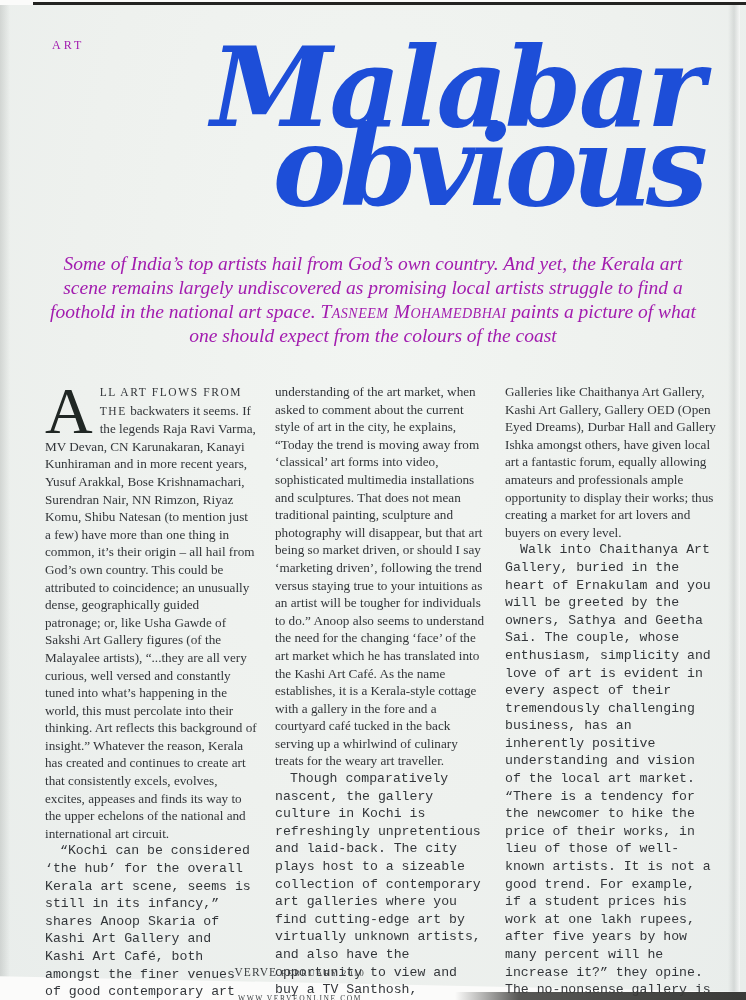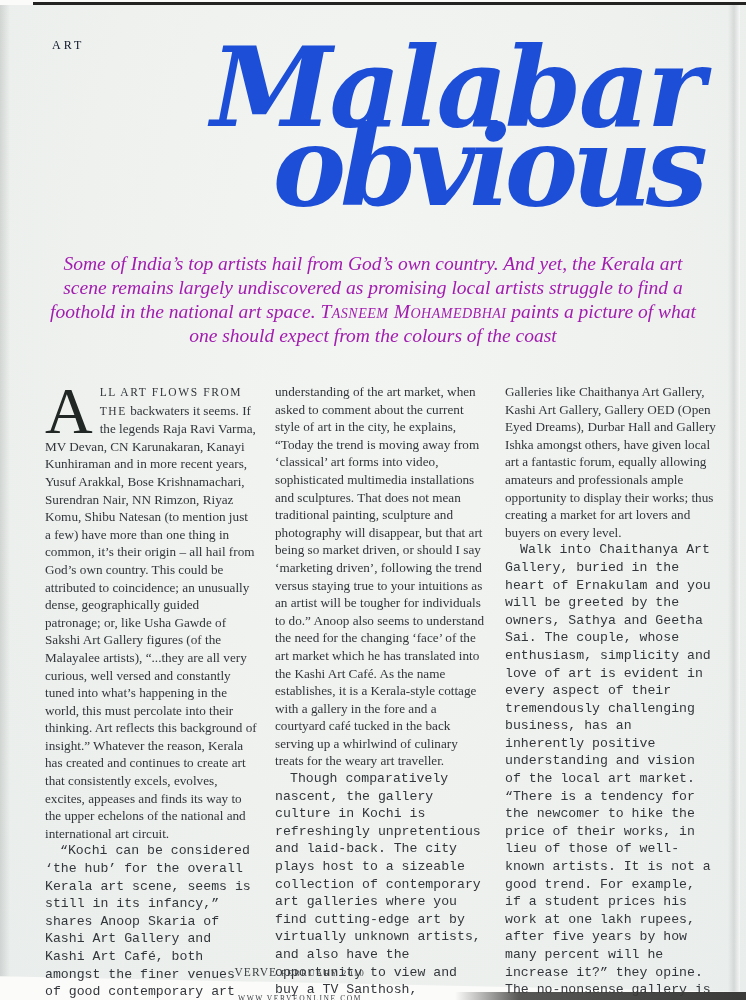--- a/index.html
+++ b/index.html
@@ -21,21 +21,21 @@
     content:""; position:absolute; right:6px; top:0; bottom:0; width:12px;
     background:linear-gradient(90deg, rgba(0,0,0,0) 0%, rgba(70,75,78,.13) 50%, rgba(255,255,255,.55) 100%);
   }
   .top-edge { position:absolute; top:2px; left:33px; right:0; height:3px; background:#232321; z-index:3; }
   .bottom-strip {
     position:absolute; bottom:0; left:455px; right:0; height:8px; z-index:3;
     background:linear-gradient(90deg, rgba(58,58,56,0), rgba(58,58,56,.85) 22%, #3a3a38);
   }
   .kicker {
     position:absolute; left:52px; top:38px; font-size:12px; letter-spacing:3px;
-    color:#0f172a; z-index:2;
+    color:#a21caf; z-index:2;
   }
   .title {
     position:absolute; top:48px; right:44px; text-align:right; z-index:2;
     font-family:"DejaVu Serif", serif; font-style:italic; font-weight:bold;
     line-height:79px; white-space:nowrap;
   }
   .title .l1 { display:block; font-size:110px; letter-spacing:-3px; }
   .title .l2 { display:block; font-size:110px; letter-spacing:-6px; }
   .deck {
     position:absolute; top:252px; left:43px; width:660px; text-align:center; z-index:2;

